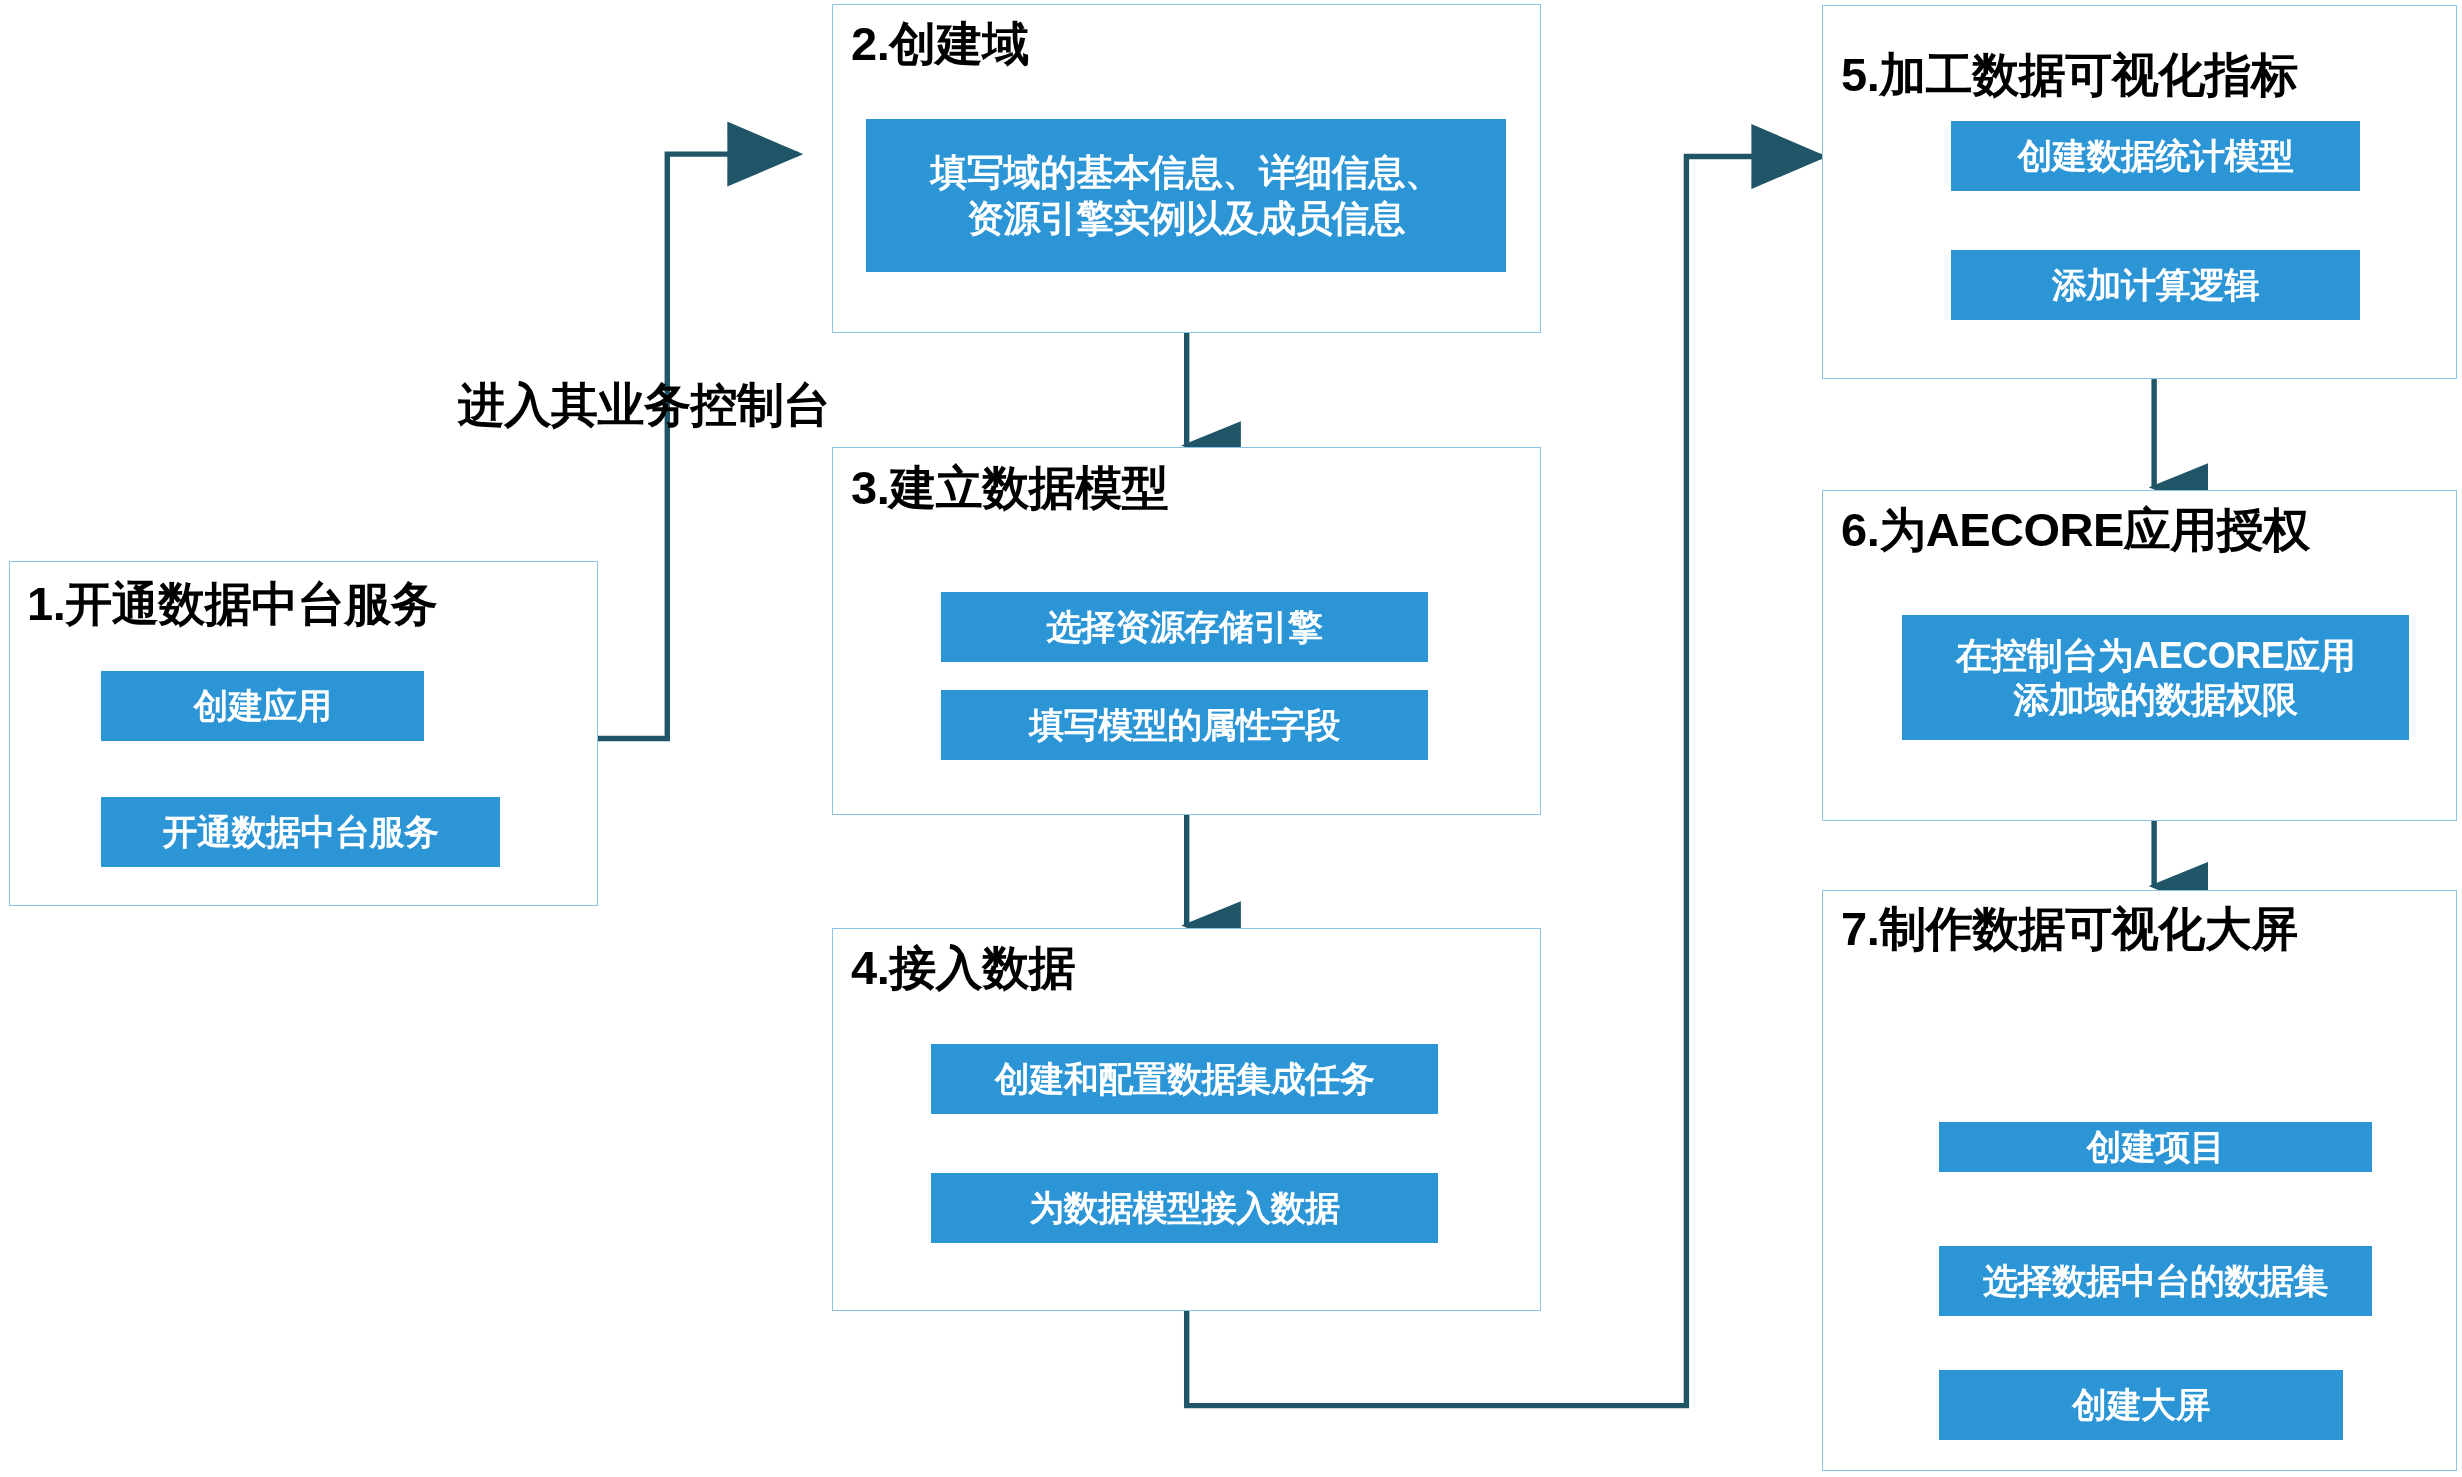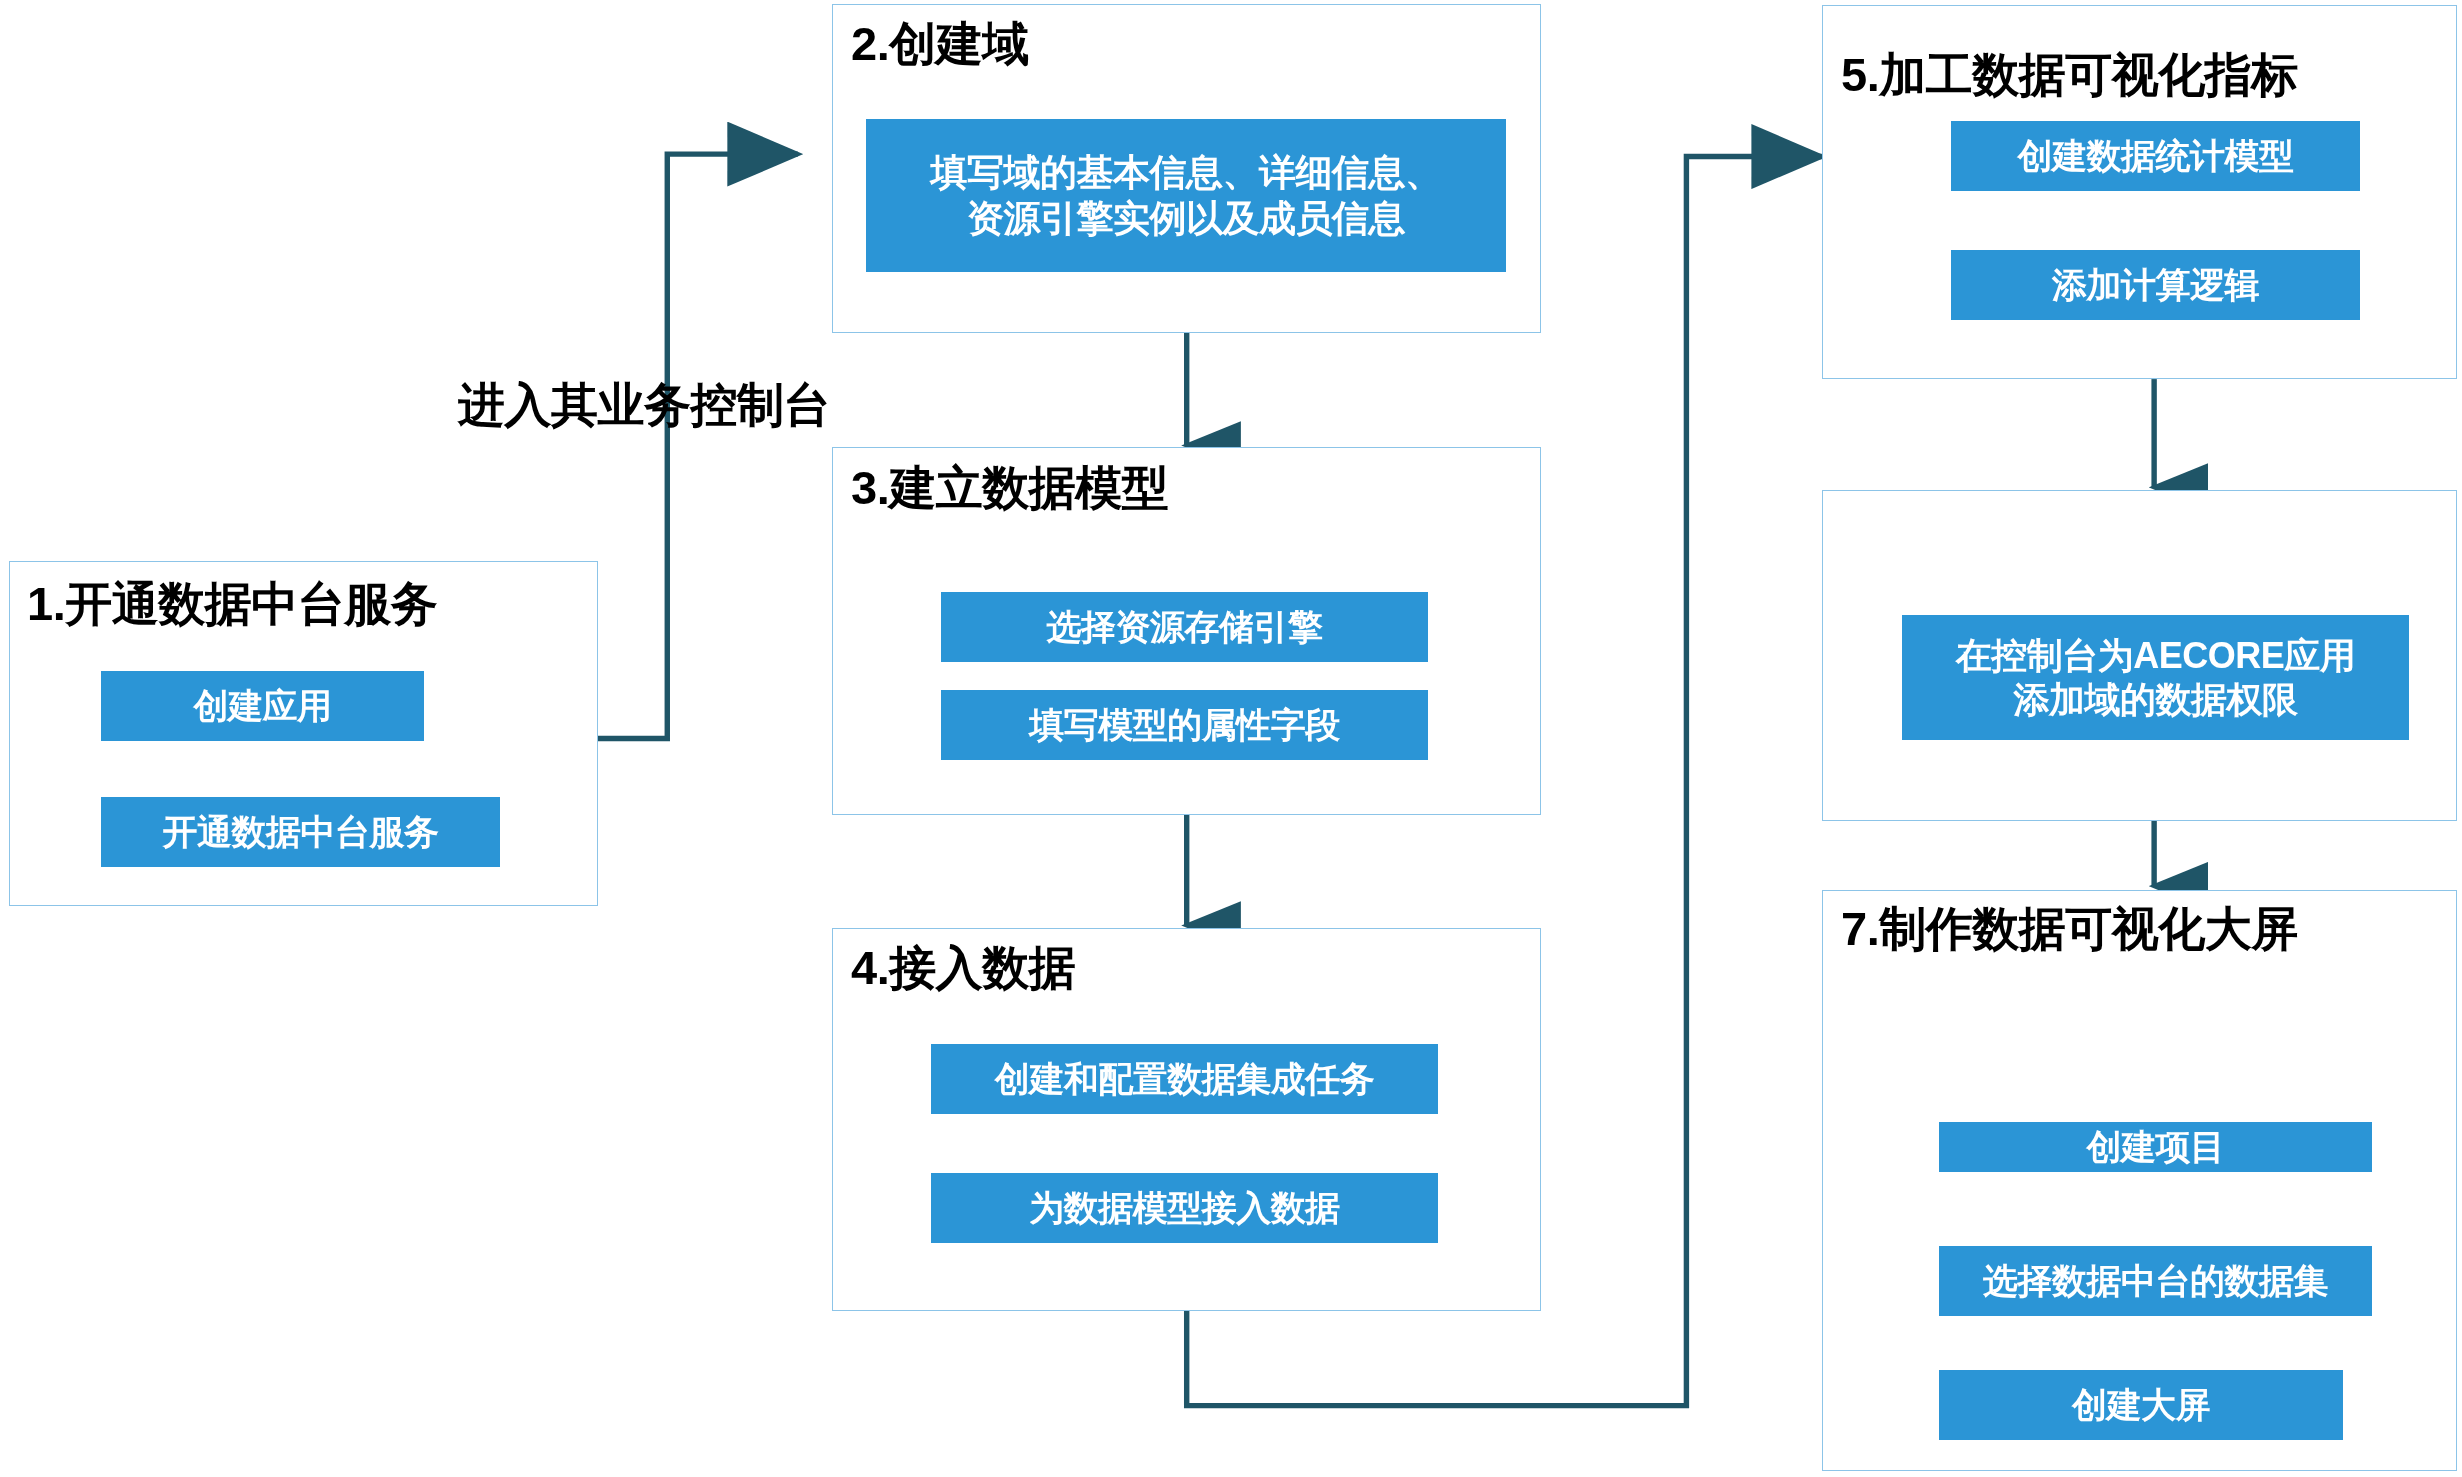--- a/index.html
+++ b/index.html
@@ -128,20 +128,21 @@
   <div class="panel-title" style="left:851px; top:944px; font-size:47px;">4.接入数据</div>
   <div class="step-box" style="left:931px; top:1044px; width:507px; height:70px; font-size:35px;">创建和配置数据集成任务</div>
   <div class="step-box" style="left:931px; top:1173px; width:507px; height:70px; font-size:35px;">为数据模型接入数据</div>
 
   <div class="panel" style="left:1822px; top:4.9px; width:635px; height:374px;"></div>
   <div class="panel-title" style="left:1841px; top:19.7px; font-size:47px;margin-top:31px;">5.加工数据可视化指标</div>
   <div class="step-box" style="left:1951px; top:121px; width:409px; height:70px; font-size:35px;">创建数据统计模型</div>
   <div class="step-box" style="left:1951px; top:250px; width:409px; height:70px; font-size:35px;">添加计算逻辑</div>
 
   <div class="panel" style="left:1822px; top:490px; width:635px; height:331px;"></div>
+  <div class="panel-title" style="left:1841px; top:506px; font-size:47px;">6.为AECORE应用授权</div>
   <div class="step-box" style="left:1902px; top:615px; width:507px; height:125px; font-size:36px; white-space:pre-line;">在控制台为AECORE应用
 添加域的数据权限</div>
 
   <div class="panel" style="left:1822px; top:890px; width:635px; height:581px;"></div>
   <div class="panel-title" style="left:1841px; top:905px; font-size:47px;">7.制作数据可视化大屏</div>
   <div class="step-box" style="left:1939px; top:1122px; width:433px; height:50px; font-size:35px;">创建项目</div>
   <div class="step-box" style="left:1939px; top:1246px; width:433px; height:70px; font-size:35px;">选择数据中台的数据集</div>
   <div class="step-box" style="left:1939px; top:1370px; width:404px; height:70px; font-size:35px;">创建大屏</div>
 
 </div>

